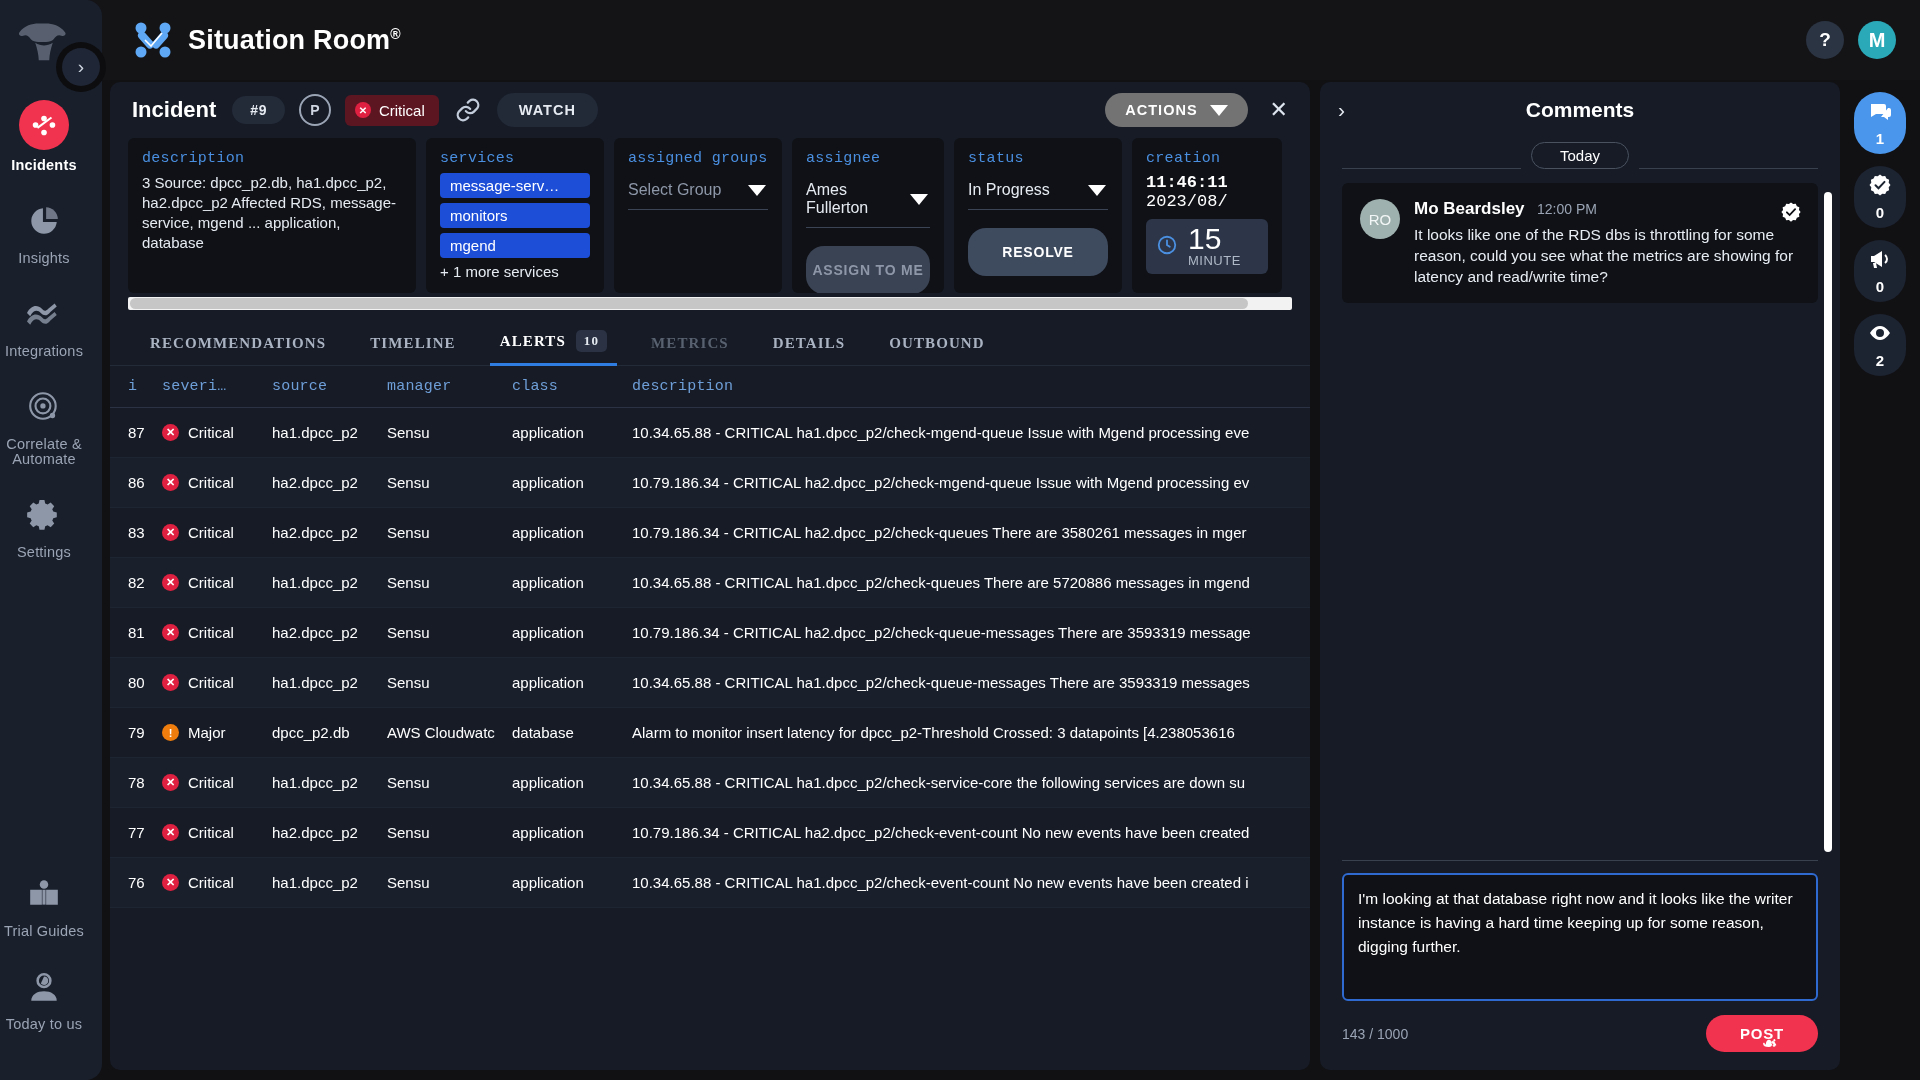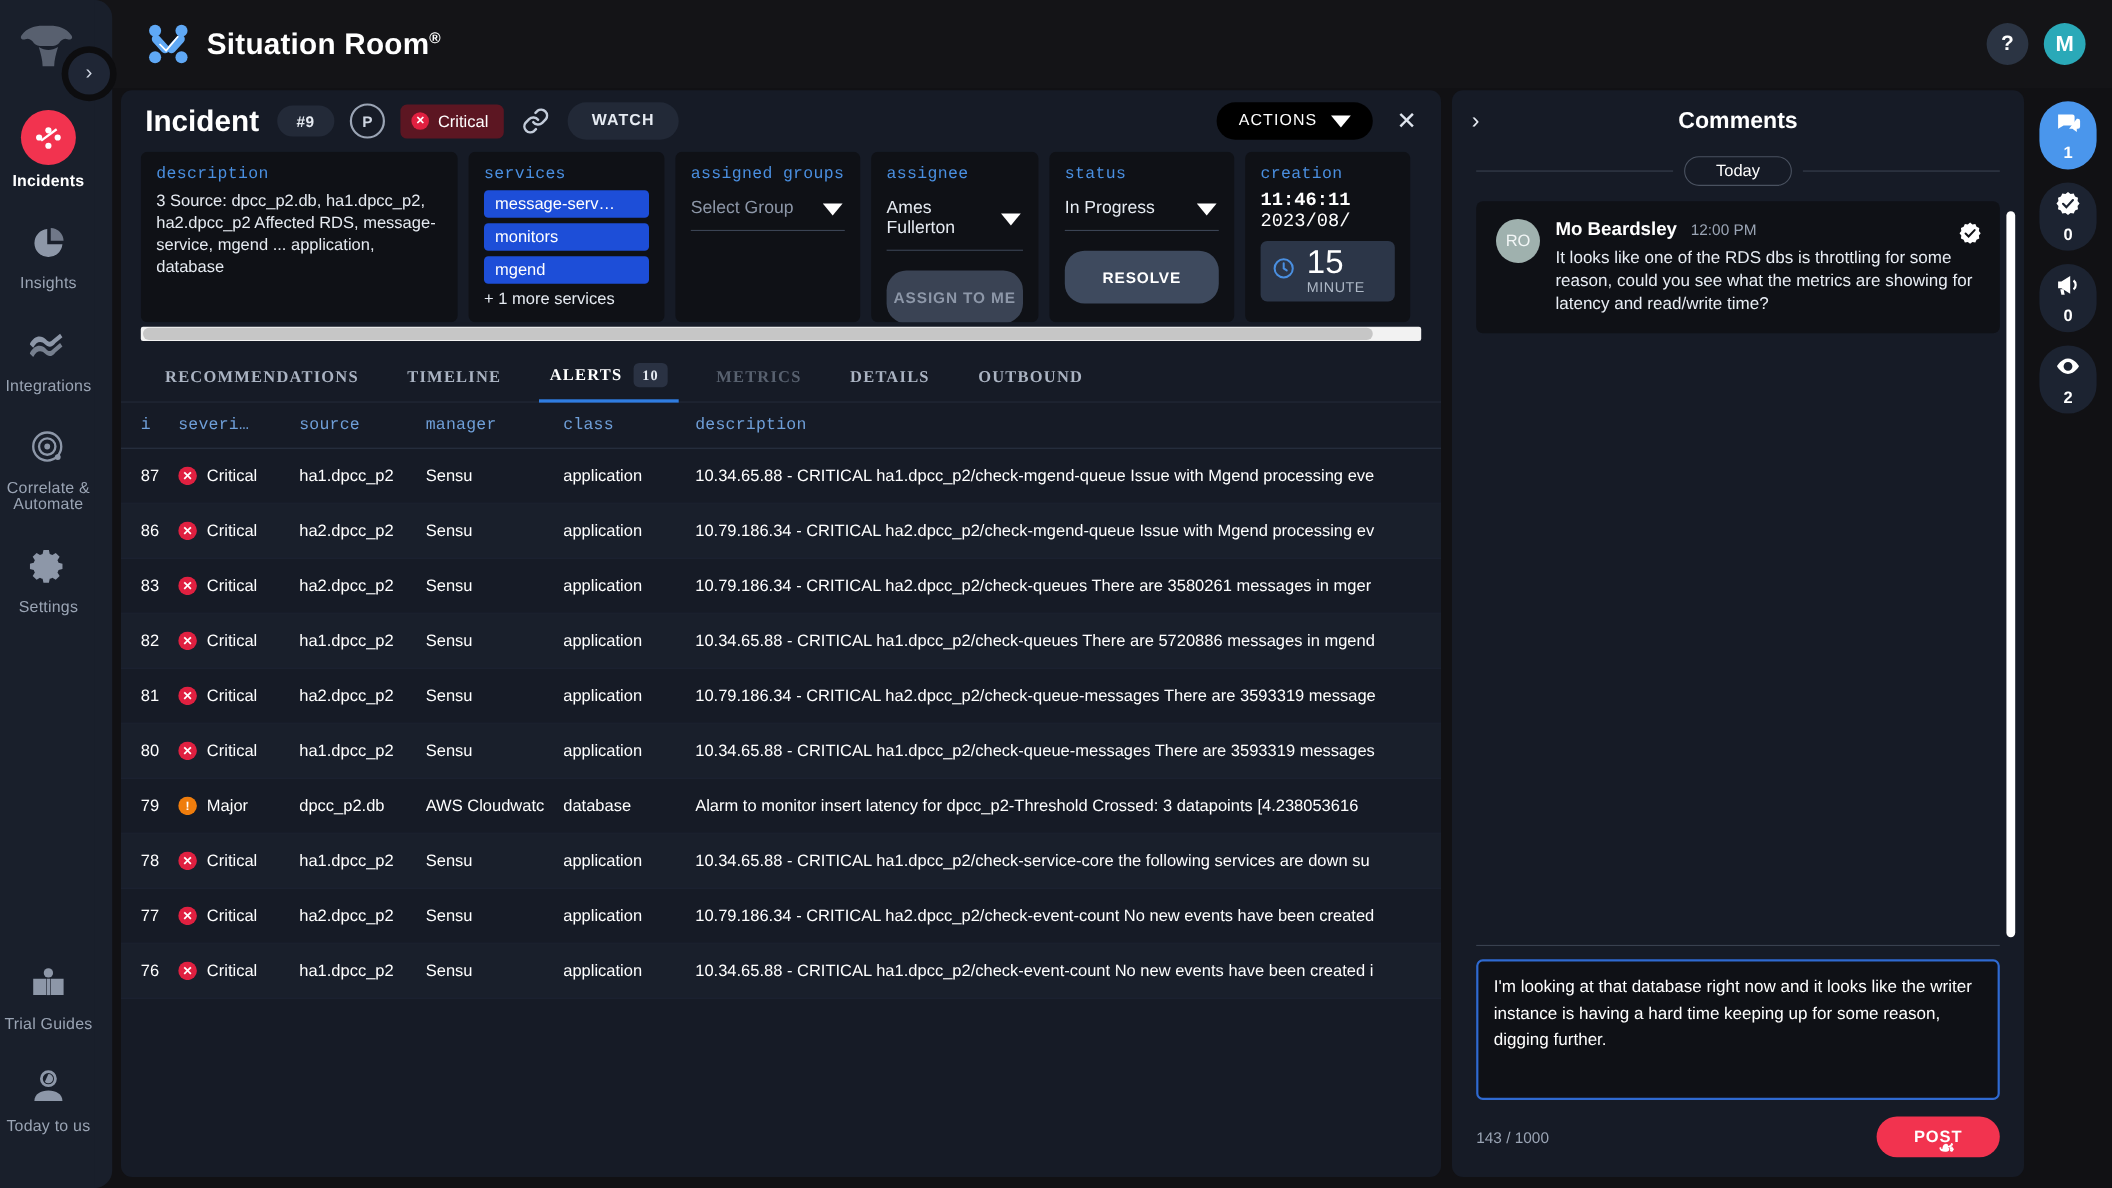--- a/index.html
+++ b/index.html
@@ -66,21 +66,21 @@
   #avatar-btn { background: #2aa9b8; color: #fff; font-size: 20px; }
 
   
   #main {
     position: absolute; left: 110px; top: 82px; width: 1200px; height: 988px;
     background: #161b26; border-radius: 10px; overflow: hidden;
   }
 
   
   #incident-bar { height: 56px; display: flex; align-items: center; padding: 0 22px; }
-  .incident-title { font-size: 27px; font-weight: bold; color: #fff; margin-right: 16px; }
+  .incident-title { font-size: 22px; font-weight: bold; color: #fff; margin-right: 16px; }
   .pill {
     display: flex; align-items: center; justify-content: center;
     border-radius: 16px; font-size: 14px; font-weight: bold; color: #e6ebf2;
   }
   #incident-number { background: #232a38; padding: 6px 18px; letter-spacing:.5px; }
   #priority-badge {
     width: 32px; height: 32px; border-radius: 50%; border: 2px solid #9aa4b4;
     color: #cfd6e2; font-size: 14px; font-weight: bold; margin-left: 14px;
     display:flex; align-items:center; justify-content:center;
   }
@@ -90,22 +90,22 @@
   }
   .sev-dot { width: 16px; height: 16px; border-radius: 50%; background: #e02040;
              display:flex;align-items:center;justify-content:center;color:#fff;font-size:10px;font-weight:bold;}
   #link-icon { margin-left: 16px; color: #c3ccda; cursor: pointer; display:flex; }
   #watch-btn {
     margin-left: 16px; background: #222937; color: #e6ebf2; border-radius: 18px;
     padding: 9px 22px; font-size: 14.5px; font-weight: bold; letter-spacing: 1px; cursor: pointer;
   }
   .bar-spacer { flex: 1; }
   #actions-btn {
-    background: #000000; color: #fff; border-radius: 18px; padding: 9px 20px;
-    font-size: 14.5px; font-weight: normal; letter-spacing: 1px; display:flex; align-items:center; gap:12px; cursor:pointer;
+    background: #737373; color: #fff; border-radius: 18px; padding: 9px 20px;
+    font-size: 14.5px; font-weight: bold; letter-spacing: 1px; display:flex; align-items:center; gap:12px; cursor:pointer;
   }
   #close-incident { margin-left: 22px; color: #dfe5ee; font-size: 22px; cursor: pointer; }
 
   
   #cards-wrap { position: relative; padding: 0 18px; }
   #cards { display: flex; gap: 10px; height: 155px; overflow: hidden; }
   .card {
     background: #0f1116; border-radius: 6px; padding: 12px 14px;
     flex: 0 0 auto; position: relative;
   }
@@ -195,21 +195,21 @@
   .row-alt { background: #191f2b; }
 
   
   #comments {
     position: absolute; left: 1320px; top: 82px; width: 520px; height: 988px;
     background: #161b26; border-radius: 10px; overflow: hidden;
   }
   #comments-head { height: 56px; display:flex; align-items:center; padding: 0 18px; }
   #comments-collapse { color: #e6ebf2; font-size: 21px; cursor: pointer; width: 30px; }
   #comments-title { flex: 1; text-align: center; font-size: 21px; font-weight: bold; color: #fff; margin-right: 30px;}
-  .day-sep { display:flex; align-items:center; gap: 10px; padding: 4px 22px 14px 22px; }
+  .day-sep { display:flex; align-items:flex-end; gap: 10px; padding: 4px 22px 14px 22px; }
   .day-line { flex:1; height:1px; background: #39414f; }
   .day-chip { border: 1px solid #4a5260; border-radius: 14px; padding: 4px 28px; font-size: 15px; color:#fff; }
   .comment {
     margin: 0 22px; background: #0f1116; border-radius: 6px; padding: 16px 18px;
     display: flex; gap: 14px; position: relative;
   }
   .cm-avatar {
     width: 40px; height: 40px; border-radius: 50%; background: #9fb1ae; color: #f2f6f6;
     display:flex;align-items:center;justify-content:center;font-size:15px; flex:0 0 auto;
   }

